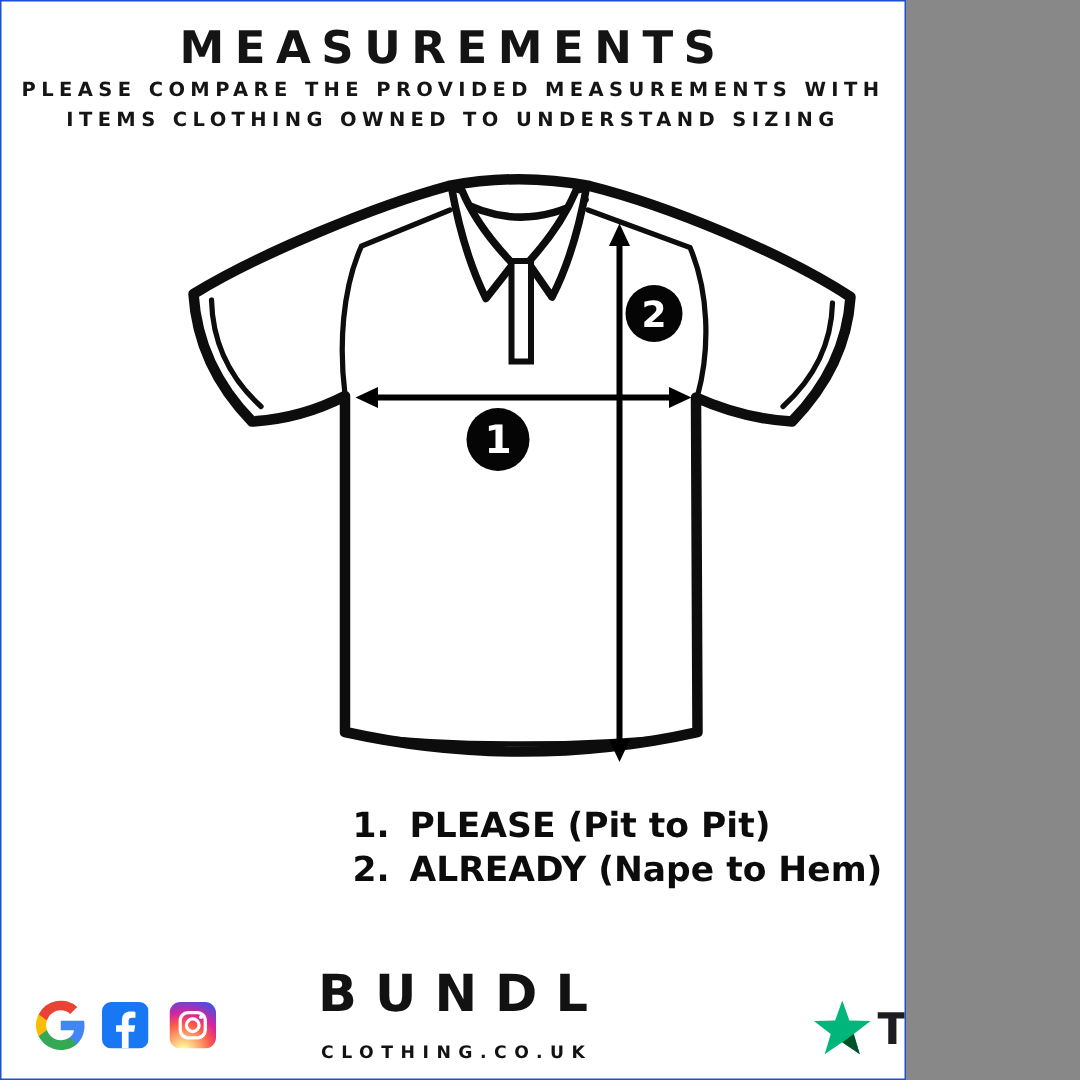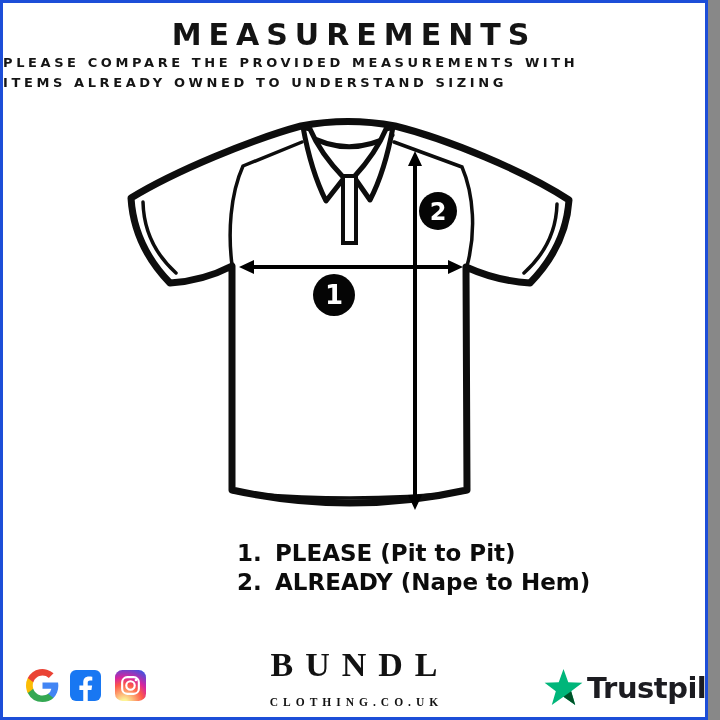--- a/index.html
+++ b/index.html
@@ -1,54 +1,54 @@
 <!DOCTYPE html>
 <html><head>
 <meta charset="utf-8">
 <style>
   html,body{margin:0;padding:0;background:#888;}
   .canvas{
     position:relative;
-    width:708px;height:720px;
+    width:604px;height:720px;
     background:#ffffff;
-    border:3px solid #1d4ed8;
+    border:1px solid #1d4ed8;
     box-sizing:border-box;
     overflow:hidden;
     font-family:"DejaVu Sans","Liberation Sans",sans-serif;
     color:#111;
   }
   
   .title{
     position:absolute;top:14px;left:0;right:0;
     text-align:center;
     font-size:30px;font-weight:800;letter-spacing:7px;
     color:#141414;margin:0;
   }
   .subtitle{
     position:absolute;top:50px;left:0;right:0;
-    margin:0;
+    text-align:center;margin:0;
     font-size:13px;font-weight:700;letter-spacing:3.6px;
     line-height:20px;color:#151515;
   }
   .subtitle .line{display:block;}
   
   .shirt-svg{position:absolute;left:0;top:0;}
   
   .legend{
     position:absolute;left:234px;top:537px;
     font-size:23px;font-weight:700;color:#0c0c0c;
   }
   .legend-row{display:flex;align-items:baseline;height:29px;}
   .legend-num{width:38px;flex:0 0 38px;}
   
   .social{position:absolute;left:23px;top:666px;display:flex;align-items:center;}
   .social .icon{display:block;}
   .icon-google{margin-right:11px;}
   .icon-facebook{margin-right:14px;}
-  .brand{position:absolute;left:0;right:0;top:646px;text-align:center;font-family:Liberation Serif, serif;}
+  .brand{position:absolute;left:0;right:0;top:646px;text-align:center;}
   .brand-name{
     font-size:34px;font-weight:800;letter-spacing:12px;
     color:#121212;line-height:32px;text-indent:12px;
   }
   .brand-domain{
     font-size:11.5px;font-weight:700;letter-spacing:5px;
     color:#121212;margin-top:15px;text-indent:5px;
   }
   .trustpilot{
     position:absolute;left:541px;top:666px;
@@ -60,21 +60,21 @@
   }
 </style>
 </head>
 <body>
 
 <div class="canvas">
 
   <h1 class="title">MEASUREMENTS</h1>
   <p class="subtitle">
     <span class="line">PLEASE COMPARE THE PROVIDED MEASUREMENTS WITH</span>
-    <span class="line">ITEMS ALREADY OWNED TO UNDERSTAND SIZING</span>
+    <span class="line">ITEMS CLOTHING OWNED TO UNDERSTAND SIZING</span>
   </p>
 
   <svg class="shirt-svg" width="720" height="720" viewBox="0 0 720 720">
 
     <path d="M 298 123
          C 250 136 172 168 128 195
          Q 131 243 167 280
          Q 200 278 229 263
          L 229 487
          Q 347 513 464 487

